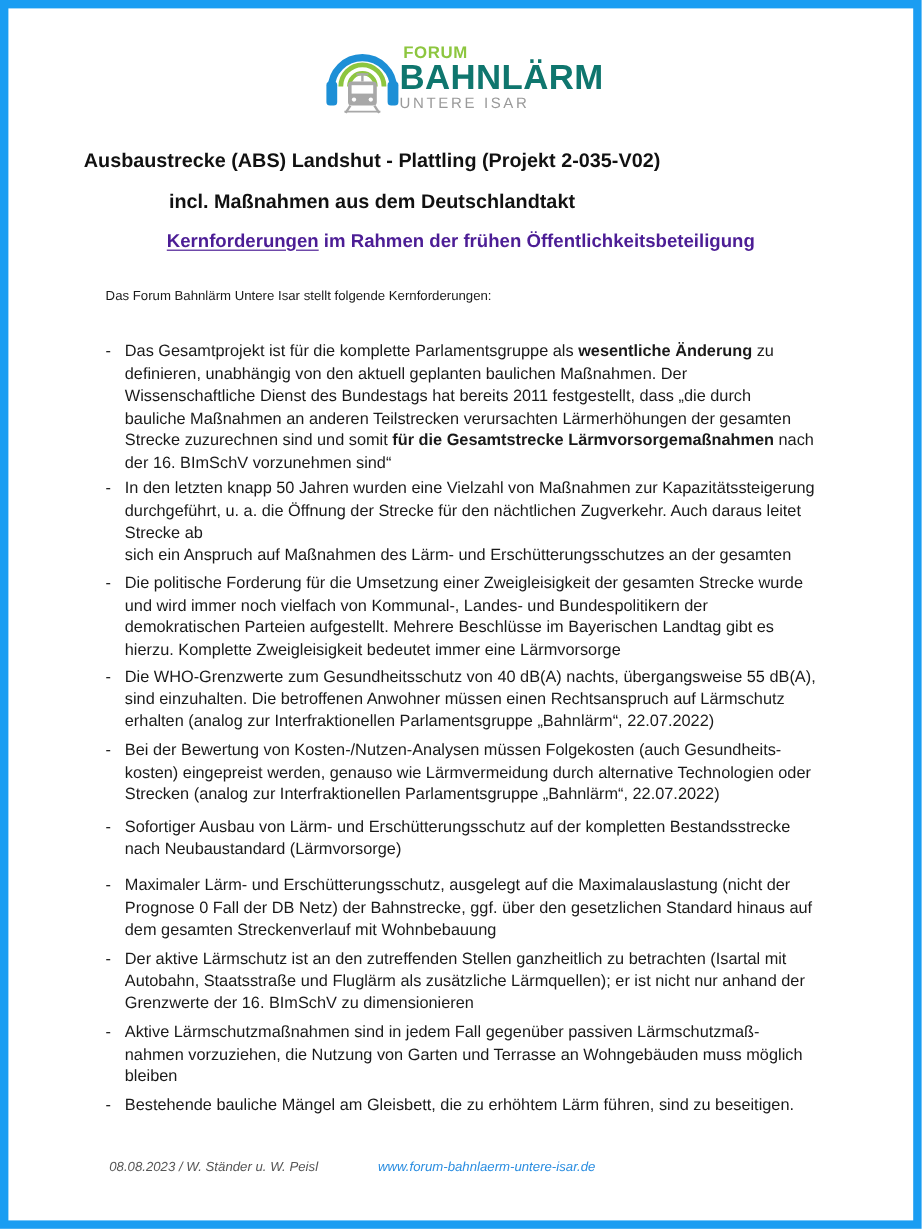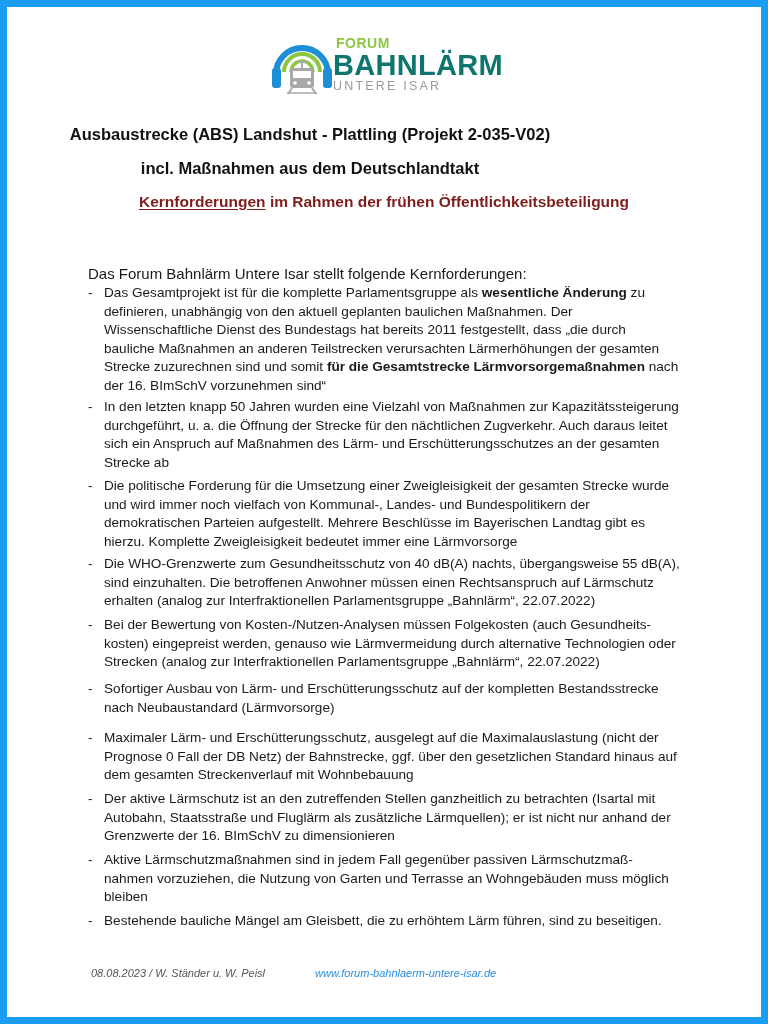--- a/index.html
+++ b/index.html
@@ -26,25 +26,25 @@
   .logo-isar {
     position: absolute; left: 63px; top: 50px; font-size: 12.5px;
     color: #9a9a9a; letter-spacing: 2.2px; line-height: 13px;
   }
   .title {
     position: absolute; left: 0; width: 620px; text-align: center;
     font-weight: bold; font-size: 16.5px; line-height: 20px; color: #111;
   }
   .subtitle {
     position: absolute; left: 0; width: 768px; text-align: center;
-    font-weight: bold; font-size: 15.5px; line-height: 20px; color: #7f1d1d;
+    font-weight: bold; font-size: 15.5px; line-height: 20px; color: #4c1d95;
   }
   .subtitle u { text-decoration: underline; text-underline-offset: 2px; }
   .intro {
-    position: absolute; left: 88px; top: 265px; font-size: 15px; line-height: 18px; text-align: right;
+    position: absolute; left: 88px; top: 238px; font-size: 11px; line-height: 18px; text-align: right;
   }
   .bullet { position: absolute; left: 88px; width: 620px; }
   .dash {
     position: absolute; left: 0; top: 0; font-size: 13.6px; line-height: 18.6px;
   }
   .lines { position: absolute; left: 16px; top: 0; width: 600px; }
   .line { display: block; font-size: 13.6px; line-height: 18.6px; white-space: nowrap; }
   .line b { font-weight: bold; }
   .footer-left {
     position: absolute; left: 91px; top: 967px; font-size: 11px; font-style: italic; color: #555;
@@ -103,22 +103,22 @@
         <span class="line"><span>bauliche Maßnahmen an anderen Teilstrecken verursachten Lärmerhöhungen der gesamten</span></span>
         <span class="line"><span>Strecke zuzurechnen sind und somit </span><b>für die Gesamtstrecke Lärmvorsorgemaßnahmen</b><span> nach</span></span>
         <span class="line"><span>der 16. BImSchV vorzunehmen sind“</span></span>
       </div>
     </div>
     <div class="bullet" style="top: 398px;">
       <span class="dash">-</span>
       <div class="lines">
         <span class="line"><span>In den letzten knapp 50 Jahren wurden eine Vielzahl von Maßnahmen zur Kapazitätssteigerung</span></span>
         <span class="line"><span>durchgeführt, u. a. die Öffnung der Strecke für den nächtlichen Zugverkehr. Auch daraus leitet</span></span>
+        <span class="line"><span>Strecke ab</span></span>
         <span class="line"><span>sich ein Anspruch auf Maßnahmen des Lärm- und Erschütterungsschutzes an der gesamten</span></span>
-        <span class="line"><span>Strecke ab</span></span>
       </div>
     </div>
     <div class="bullet" style="top: 477px;">
       <span class="dash">-</span>
       <div class="lines">
         <span class="line"><span>Die politische Forderung für die Umsetzung einer Zweigleisigkeit der gesamten Strecke wurde</span></span>
         <span class="line"><span>und wird immer noch vielfach von Kommunal-, Landes- und Bundespolitikern der</span></span>
         <span class="line"><span>demokratischen Parteien aufgestellt. Mehrere Beschlüsse im Bayerischen Landtag gibt es</span></span>
         <span class="line"><span>hierzu. Komplette Zweigleisigkeit bedeutet immer eine Lärmvorsorge</span></span>
       </div>

